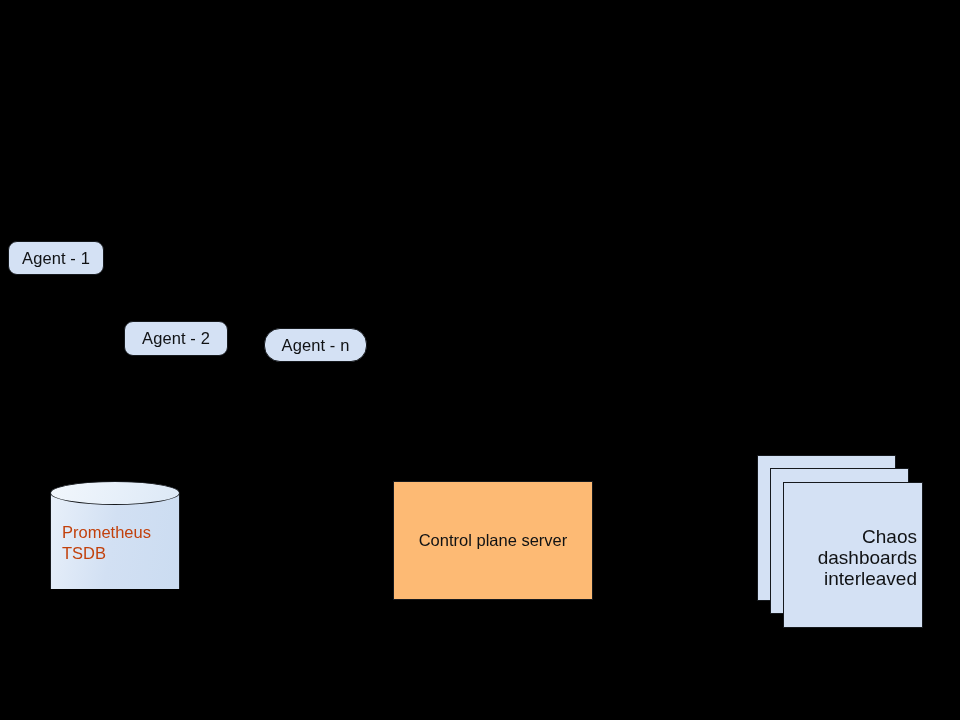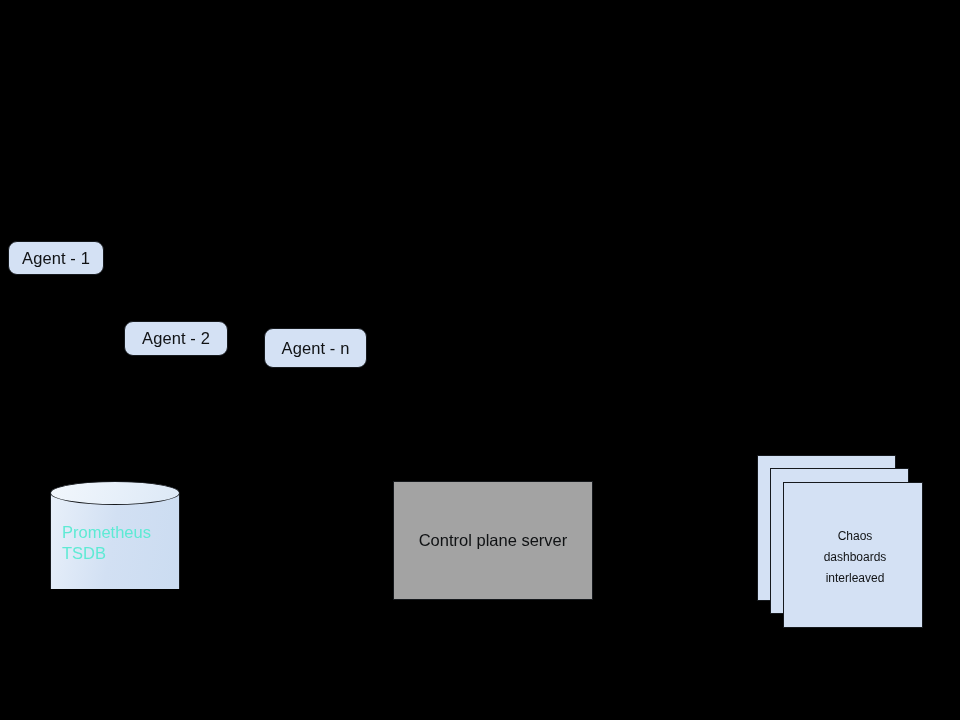--- a/index.html
+++ b/index.html
@@ -28,21 +28,21 @@
     align-items: center;
     justify-content: center;
     color: #101214;
     font-size: 16.5px;
     line-height: 1;
     letter-spacing: 0.1px;
     white-space: nowrap;
   }
   #agent-1 { left: 8px;   top: 241px; width: 96px; height: 34px; }
   #agent-2 { left: 124px; top: 278px; width: 104px; height: 35px; margin-top: 43px; }
-  #agent-n { left: 264px; top: 328px; width: 103px; height: 40px; }
+  #agent-n { left: 264px; top: 328px; width: 103px; height: 34px; border-radius: 16px; }
 
   
   #tsdb {
     position: absolute;
     left: 50px;
     top: 481px;
     width: 130px;
     height: 120px;
   }
   #tsdb .cyl-body {
@@ -77,35 +77,35 @@
     box-sizing: border-box;
     background: linear-gradient(115deg, #f2f7fc 0%, #e6eff9 55%, #dce8f6 100%);
     border: 1px solid #16191d;
     border-radius: 50%;
   }
   #tsdb .cyl-label {
     position: absolute;
     left: 12px;
     top: 41px;
     width: 118px;
-    color: #5eead4;
+    color: #c2410c;
     font-size: 16.5px;
     line-height: 21px;
     text-align: left;
   }
 
   
   #control-plane {
     position: absolute;
     left: 393px;
     top: 481px;
     width: 200px;
     height: 119px;
     box-sizing: border-box;
-    background: #a3a3a3;
+    background: #fdba74;
     border: 1px solid #16191d;
     display: flex;
     flex-direction: column;
     align-items: center;
     justify-content: center;
     color: #101214;
     font-size: 16.5px;
     line-height: 21px;
     text-align: right;
   }
@@ -126,23 +126,23 @@
   }
   #dashboards .sheet-back   { left: 0px;  top: 0px;  width: 139px; height: 146px; }
   #dashboards .sheet-middle { left: 13px; top: 13px; width: 139px; height: 146px; }
   #dashboards .sheet-front  { left: 26px; top: 27px; width: 140px; height: 146px; }
   #dashboards .sheet-label {
     position: absolute;
     left: 36px;
     top: 71px;
     width: 124px;
     color: #101214;
-    font-size: 12px;
+    font-size: 19px;
     line-height: 21px;
-    text-align: center;
+    text-align: right;
   }
 
   
   #arrow-to-dashboards {
     position: absolute;
     left: 747px;
     top: 529px;
     width: 18px;
     height: 16px;
   }

